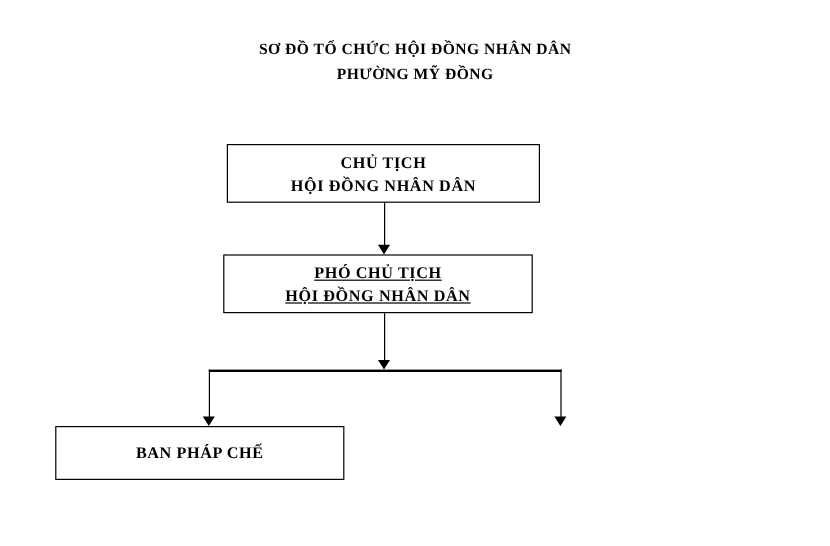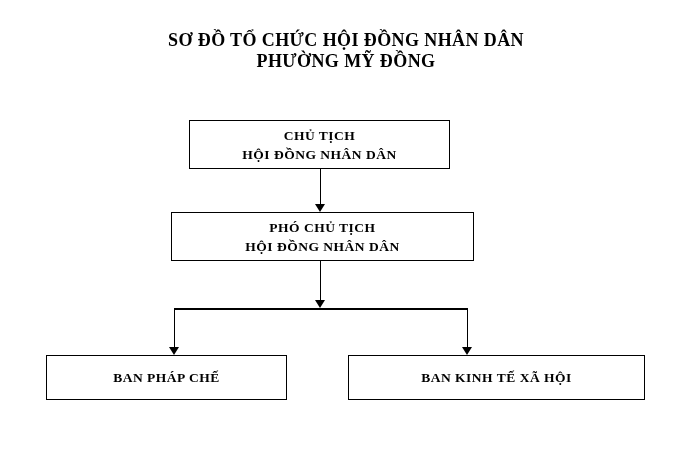--- a/index.html
+++ b/index.html
@@ -21,21 +21,21 @@
   }
 
   
   .title {
     position: absolute;
     left: 0;
     top: 30px;
     width: 692px;
     text-align: center;
     font-weight: bold;
-    font-size: 18px;
+    font-size: 13px;
     letter-spacing: 0.4px;
     line-height: 21px;
   }
   .title-line { display: block; white-space: nowrap; }
 
   
   .node {
     position: absolute;
     box-sizing: border-box;
     border: 1.4px solid #000000;
@@ -50,22 +50,22 @@
     letter-spacing: 0.5px;
     text-align: center;
   }
   .node .line { display: block; white-space: nowrap; }
 
   #node-chairman {
     left: 189px;  top: 120px;
     width: 261px; height: 49px;
   }
   #node-vice-chairman {
-    left: 171px;  top: 212px;
-    width: 303px; height: 49px;
+    left: 186px;  top: 212px;
+    width: 258px; height: 49px; text-decoration: underline;
   }
   #node-legal-board {
     left: 46px;   top: 355px;
     width: 241px; height: 45px;
   }
   #node-socio-economic-board {
     left: 348px;  top: 355px;
     width: 297px; height: 45px;
   }
 
@@ -136,17 +136,14 @@
   <div class="conn v-line" id="conn-left-stem"></div>
   <div class="arrowhead" id="arrow-left-head"></div>
 
   <div class="conn v-line" id="conn-right-stem"></div>
   <div class="arrowhead" id="arrow-right-head"></div>
 
   <div class="node" id="node-legal-board">
     <span class="line">BAN PHÁP CHẾ</span>
   </div>
 
-  <div class="node" id="node-socio-economic-board">
-    <span class="line">BAN KINH TẾ XÃ HỘI</span>
-  </div>
 
 </div>
 
 </body></html>

